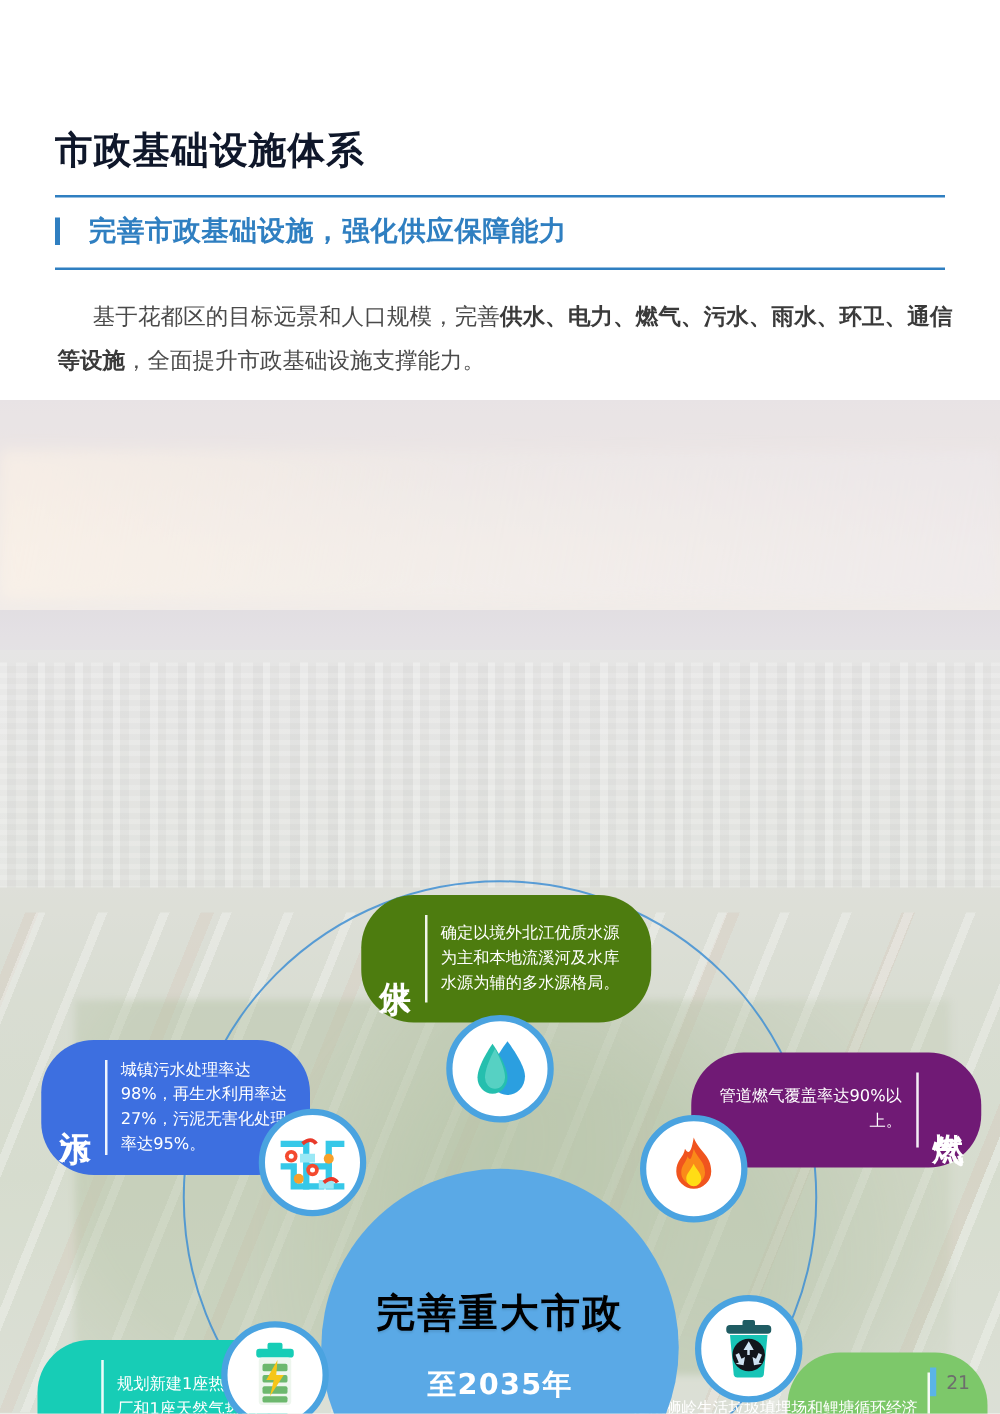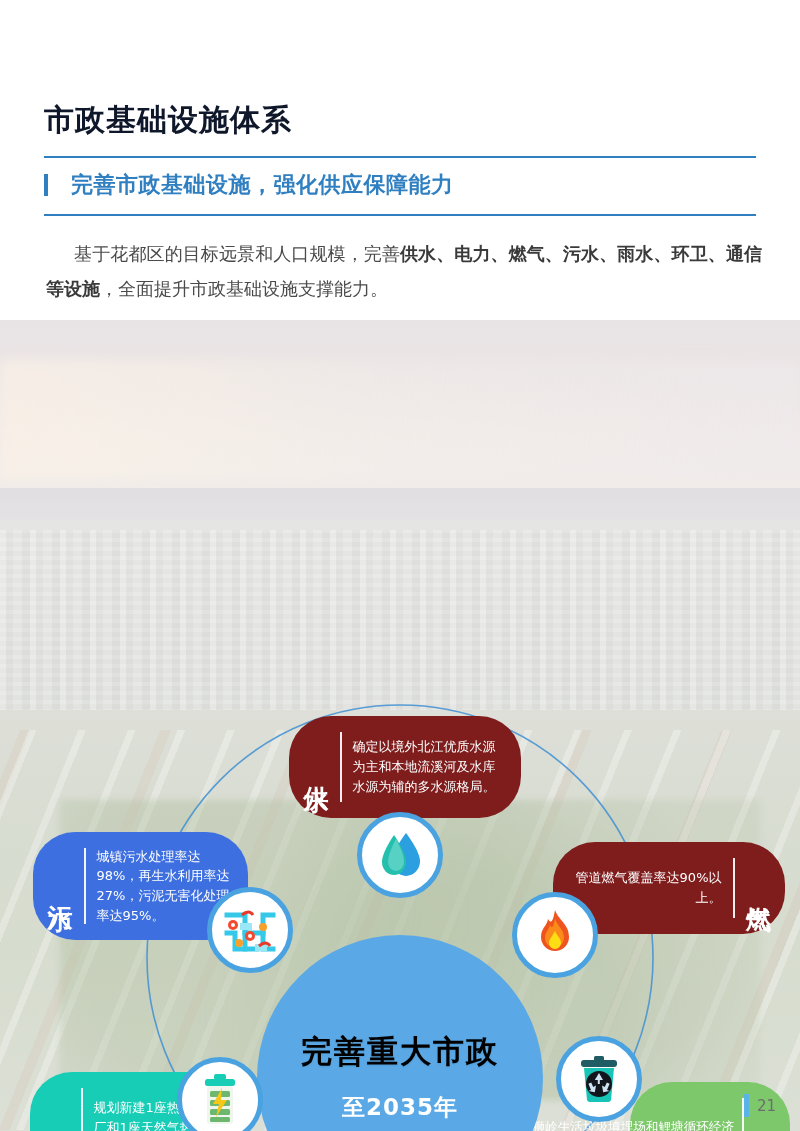--- a/index.html
+++ b/index.html
@@ -102,23 +102,23 @@
     flex:0 0 auto;
   }
   .pill .sep{flex:0 0 auto;width:2px;background:rgba(255,255,255,.92);align-self:stretch;margin:6px 11px;}
   .pill .txt{
     color:#ffffff;font-size:13px;line-height:1.52;
     font-family:"DejaVu Sans","Liberation Sans",sans-serif;
     flex:1 1 auto;
   }
 
   
-  #pill-gongshui{left:289px;top:396px;width:232px;height:102px;background:#7f1d1d;}
+  #pill-gongshui{left:289px;top:396px;width:232px;height:102px;background:#4d7c0f;}
   #pill-wushui  {left:33px; top:512px;width:215px;height:108px;background:#3d6fe0;}
-  #pill-ranqi   {left:553px;top:522px;width:232px;height:92px; background:#7f1d1d;}
+  #pill-ranqi   {left:553px;top:522px;width:232px;height:92px; background:#701a75;}
   #pill-huanwei {left:630px;top:762px;width:160px;height:108px;background:#7dc86a;}
   #pill-dianli  {left:30px; top:752px;width:200px;height:112px;background:#17cdb6;}
 
   
   .pill.rev{flex-direction:row-reverse;}
   .pill.rev .txt{text-align:right;}
 
   
   #pill-huanwei .txt{
     position:absolute;right:56px;top:50%;transform:translateY(-50%);

